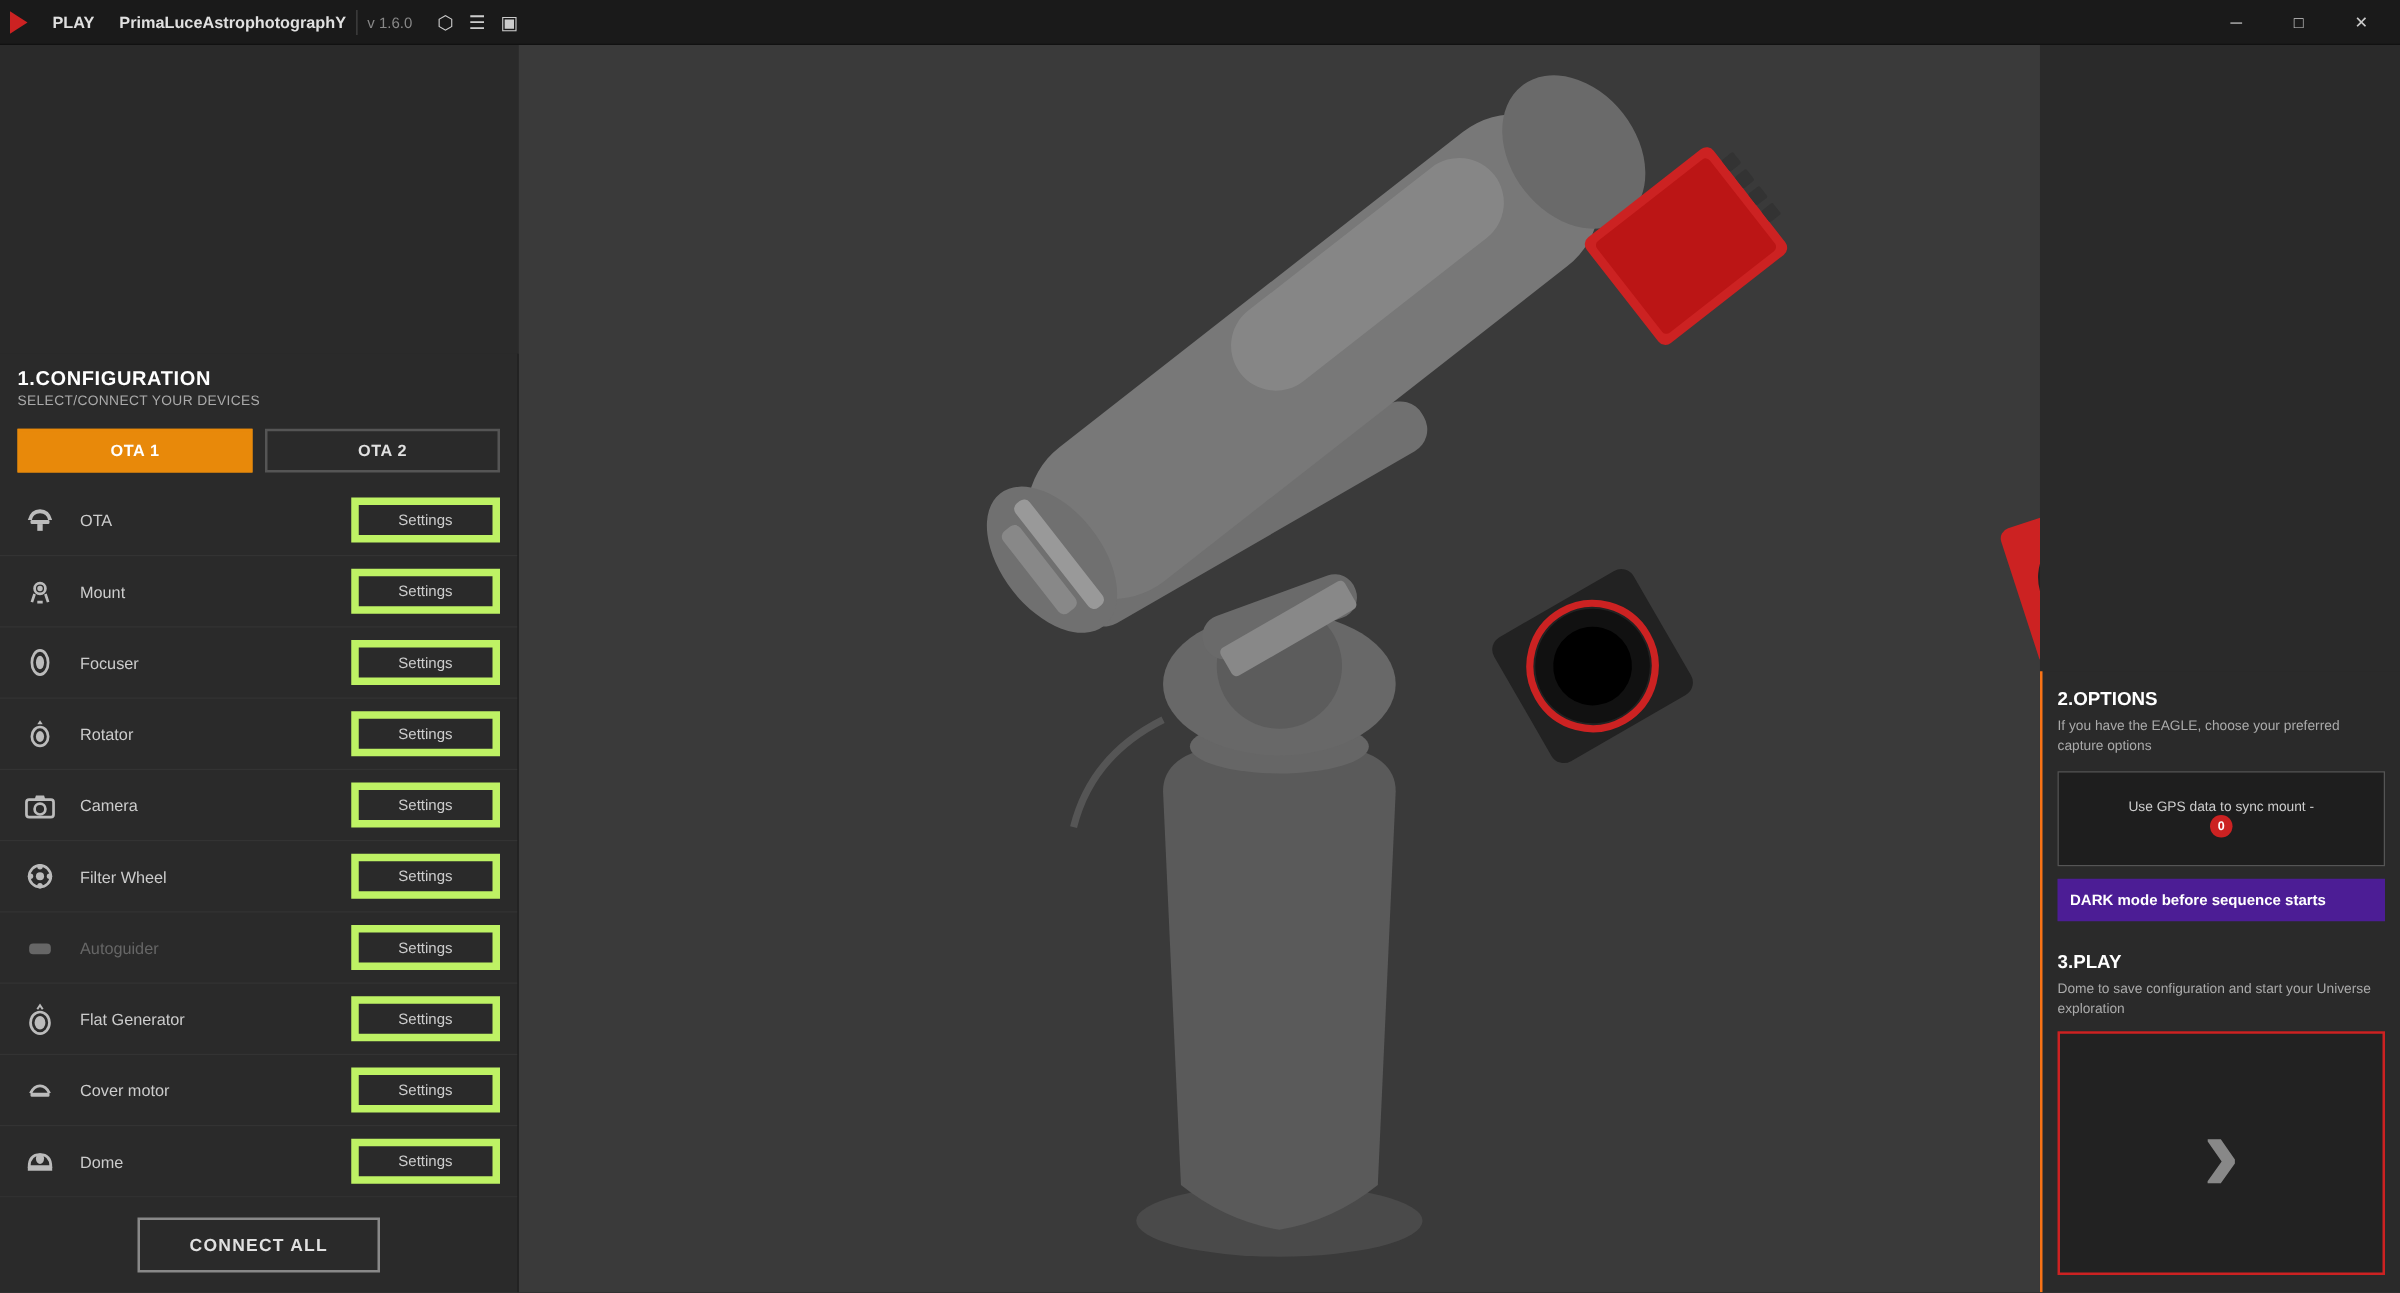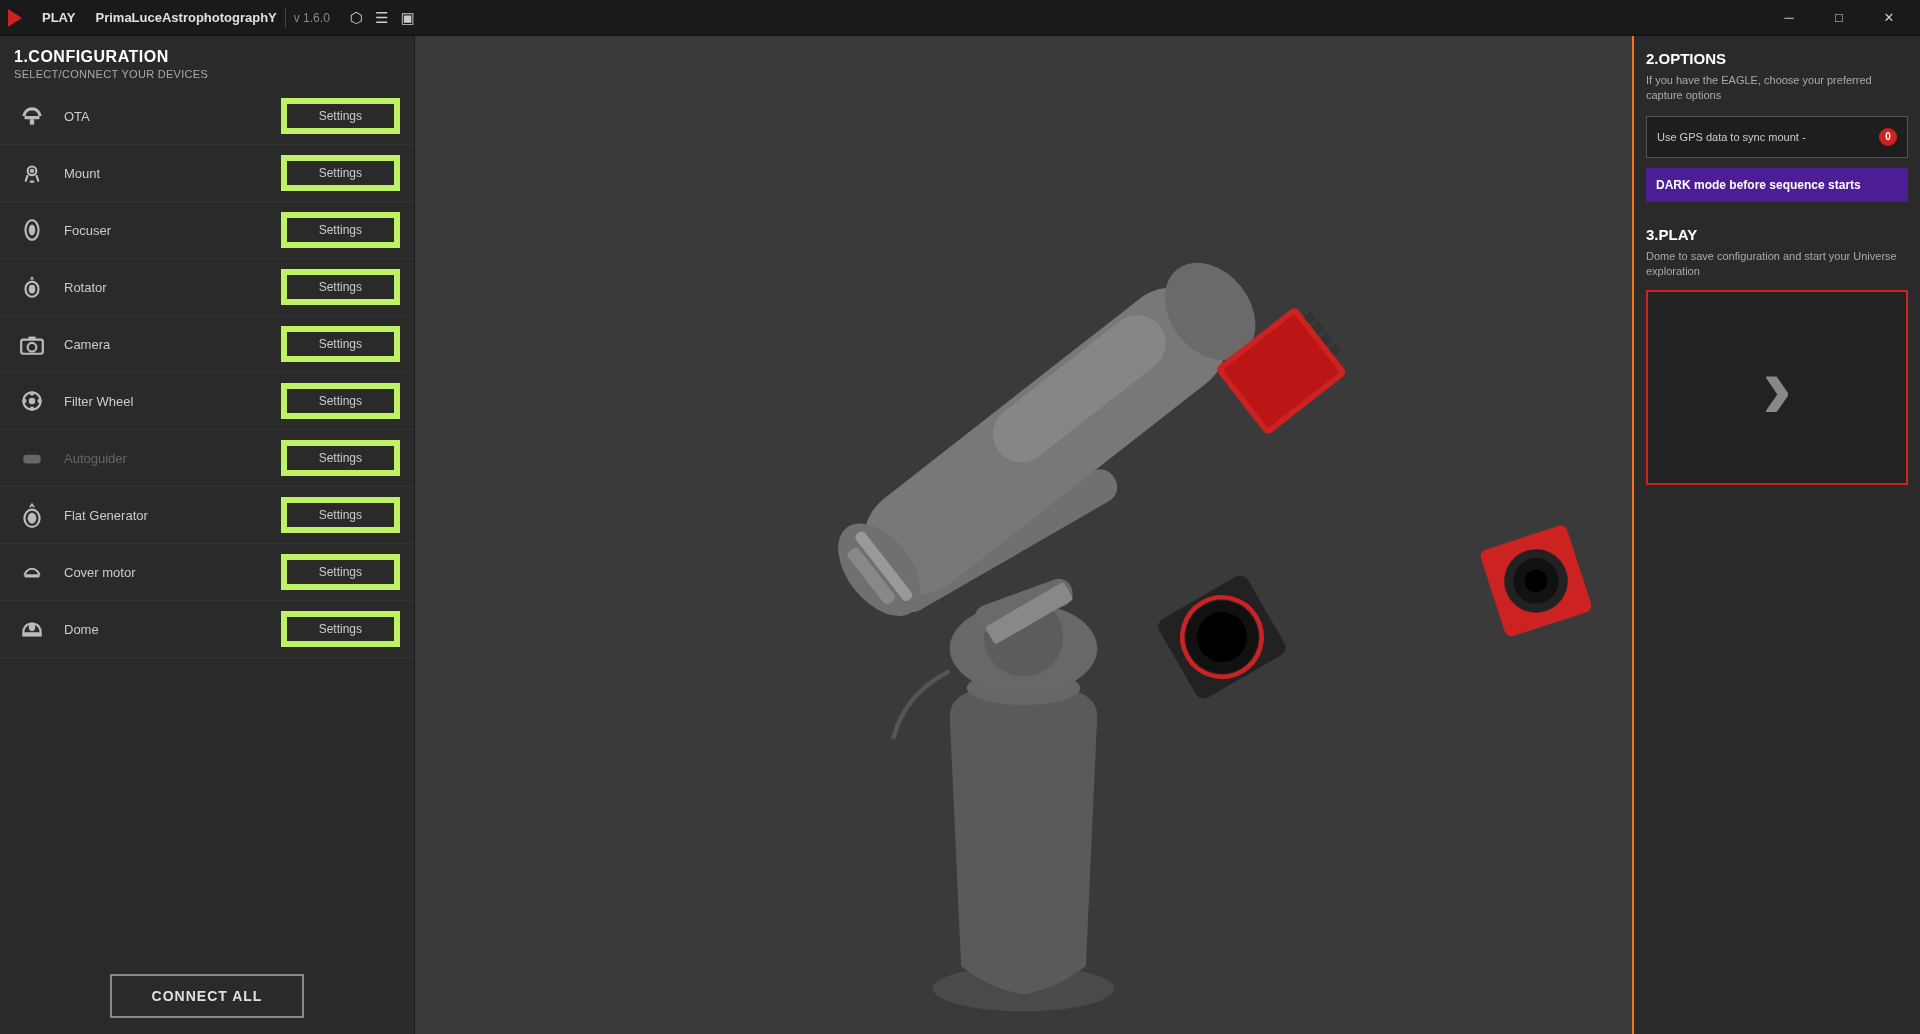--- a/index.html
+++ b/index.html
@@ -77,20 +77,21 @@
       font-size: 13px;
       border: none;
       background: transparent;
     }
 
     
     .main-layout {
       display: flex;
       flex: 1;
       overflow: hidden;
+      align-items: flex-end;
     }
 
     
     .left-panel {
       width: 415px;
       background: #2a2a2a;
       border-right: 1px solid #1a1a1a;
       display: flex;
       flex-direction: column;
       flex-shrink: 0;
@@ -225,24 +226,25 @@
       font-size: 11px;
       color: #aaa;
       line-height: 1.4;
       margin-bottom: 12px;
     }
     .gps-row {
       display: flex;
       align-items: center;
       background: #1e1e1e;
       border: 1px solid #555;
-      padding: 11px 10px;
+      padding: 22px 10px;
       margin-bottom: 10px;
       font-size: 11px;
       color: #ccc;
+      flex-direction: column;
     }
     .gps-label {
       flex: 1;
     }
     .gps-icon {
       width: 18px;
       height: 18px;
       border-radius: 50%;
       background: #cc2222;
       display: flex;
@@ -339,20 +341,24 @@
 </div>
 
 <div class="main-layout">
 
   <div class="left-panel">
     <div class="left-panel-header">
       <div class="section-title">1.CONFIGURATION</div>
       <div class="section-subtitle">SELECT/CONNECT YOUR DEVICES</div>
     </div>
 
+    <div class="ota-tabs">
+      <button class="ota-btn active">OTA 1</button>
+      <button class="ota-btn">OTA 2</button>
+    </div>
 
     <div class="device-list">
 
       <div class="device-row">
         <div class="device-icon">
           <svg width="26" height="26" viewBox="0 0 24 24">
               <path d="M3 12 Q5 4 12 4 Q19 4 21 12 L18 12 Q17 7 12 7 Q7 7 6 12Z" fill="#bbb"></path>
               <rect x="5" y="12" width="14" height="3" rx="1" fill="#bbb"></rect>
               <rect x="10" y="15" width="4" height="5" fill="#bbb"></rect>
             </svg>

